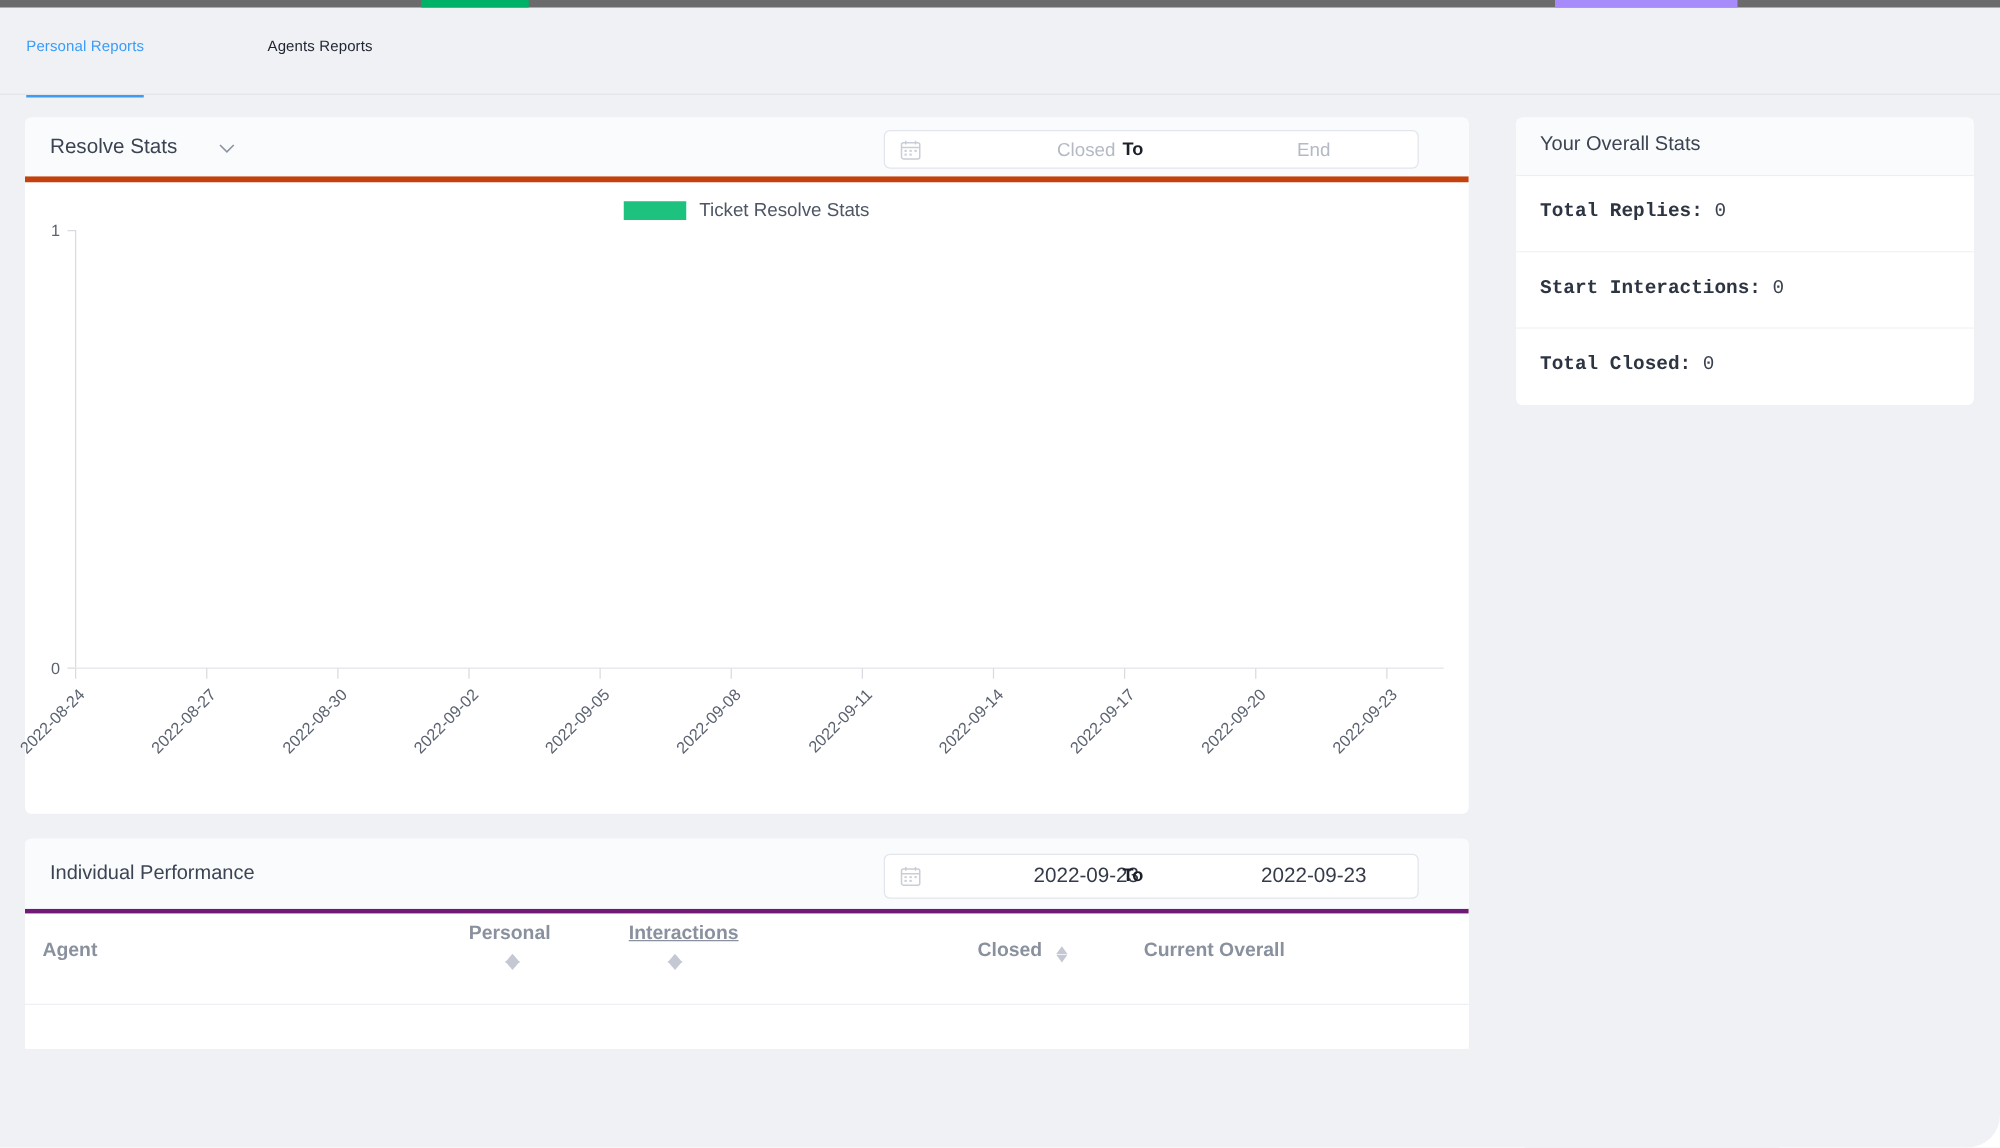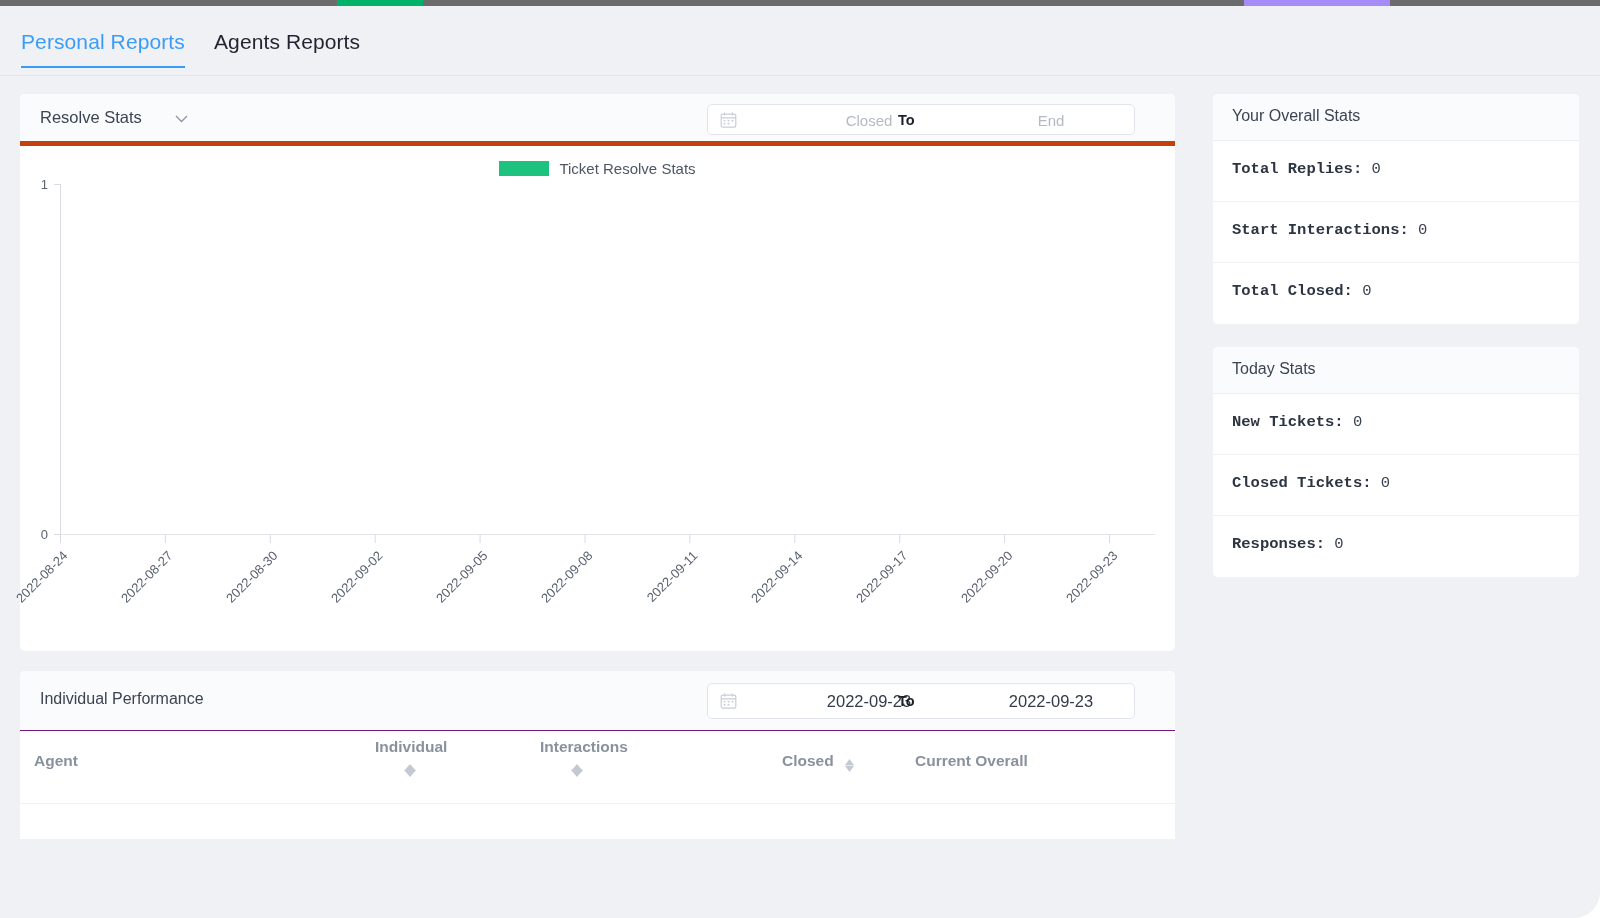--- a/index.html
+++ b/index.html
@@ -48,23 +48,23 @@
     position: absolute;
     top: 22px; left: 0;
     width: 1600px;
     height: 54px;
     border-bottom: 1px solid #e2e5ea;
     background: #f0f1f5;
   }
   .tab {
     position: absolute;
     top: 8px;
-    font-size: 21px;
+    font-size: 12px;
     letter-spacing: .1px;
-    padding-bottom: 12px;
+    padding-bottom: 32px;
     cursor: pointer;
     background: none;
     border: none;
     font-family: inherit;
   }
   .tab-personal {
     left: 21px;
     color: #3b9cf7;
     border-bottom: 2.5px solid #3b9cf7;
   }
@@ -224,21 +224,21 @@
     top: 671px; left: 20px;
     width: 1155px;
     height: 168px;
     background: #ffffff;
     border-radius: 5px;
   }
   .perf-head {
     position: relative;
     height: 60px;
     background: #fafbfc;
-    border-bottom: 1px solid #701a75;
+    border-bottom: 4px solid #701a75;
     border-radius: 5px 5px 0 0;
   }
   .perf-title {
     position: absolute;
     left: 20px; top: 19px;
     font-size: 16px;
     color: #3c4453;
   }
   .perf-table {
     position: relative;
@@ -391,43 +391,20 @@
       </div>
     </div>
     <div class="stat-row">
       <div class="stat-text">
         <b>Total Closed:</b>
         <span>0</span>
       </div>
     </div>
   </div>
 
-  <div class="stats-card stats-today">
-    <div class="stats-head">
-      <div class="stats-head-text">Today Stats</div>
-    </div>
-    <div class="stat-row">
-      <div class="stat-text">
-        <b>New Tickets:</b>
-        <span>0</span>
-      </div>
-    </div>
-    <div class="stat-row">
-      <div class="stat-text">
-        <b>Closed Tickets:</b>
-        <span>0</span>
-      </div>
-    </div>
-    <div class="stat-row">
-      <div class="stat-text">
-        <b>Responses:</b>
-        <span>0</span>
-      </div>
-    </div>
-  </div>
 
   <div class="perf-card">
     <div class="perf-head">
       <div class="perf-title">Individual Performance</div>
 
       <div class="daterange dr-bottom">
         <span class="cal-icon">
           <svg width="17" height="17" viewBox="0 0 17 17">
             <rect x="1.2" y="2.6" width="14.6" height="13" rx="1.6" fill="none" stroke="#c9cdd6" stroke-width="1.2"></rect>
             <line x1="1.2" y1="6.4" x2="15.8" y2="6.4" stroke="#c9cdd6" stroke-width="1.2"></line>
@@ -446,30 +423,30 @@
       </div>
     </div>
 
     <div class="perf-table">
 
       <div class="th static" style="left:14px; top:16px;">
         <span>Agent</span>
       </div>
 
       <div class="th" style="left:355px; top:2px;">
-        <span>Individual</span>
+        <span>Personal</span>
         <span class="sorticon below">
           <svg width="93" height="16" viewBox="0 0 93 16">
             <polygon points="35,2 41,9 29,9" fill="#c3c8d2"></polygon>
             <polygon points="35,15 41,8 29,8" fill="#c3c8d2"></polygon>
           </svg>
         </span>
       </div>
 
-      <div class="th" style="left:520px; top:2px;">
+      <div class="th" style="left:483px; top:2px;text-decoration:underline;">
         <span>Interactions</span>
         <span class="sorticon below">
           <svg width="110" height="16" viewBox="0 0 110 16">
             <polygon points="37,2 43,9 31,9" fill="#c3c8d2"></polygon>
             <polygon points="37,15 43,8 31,8" fill="#c3c8d2"></polygon>
           </svg>
         </span>
       </div>
 
 

